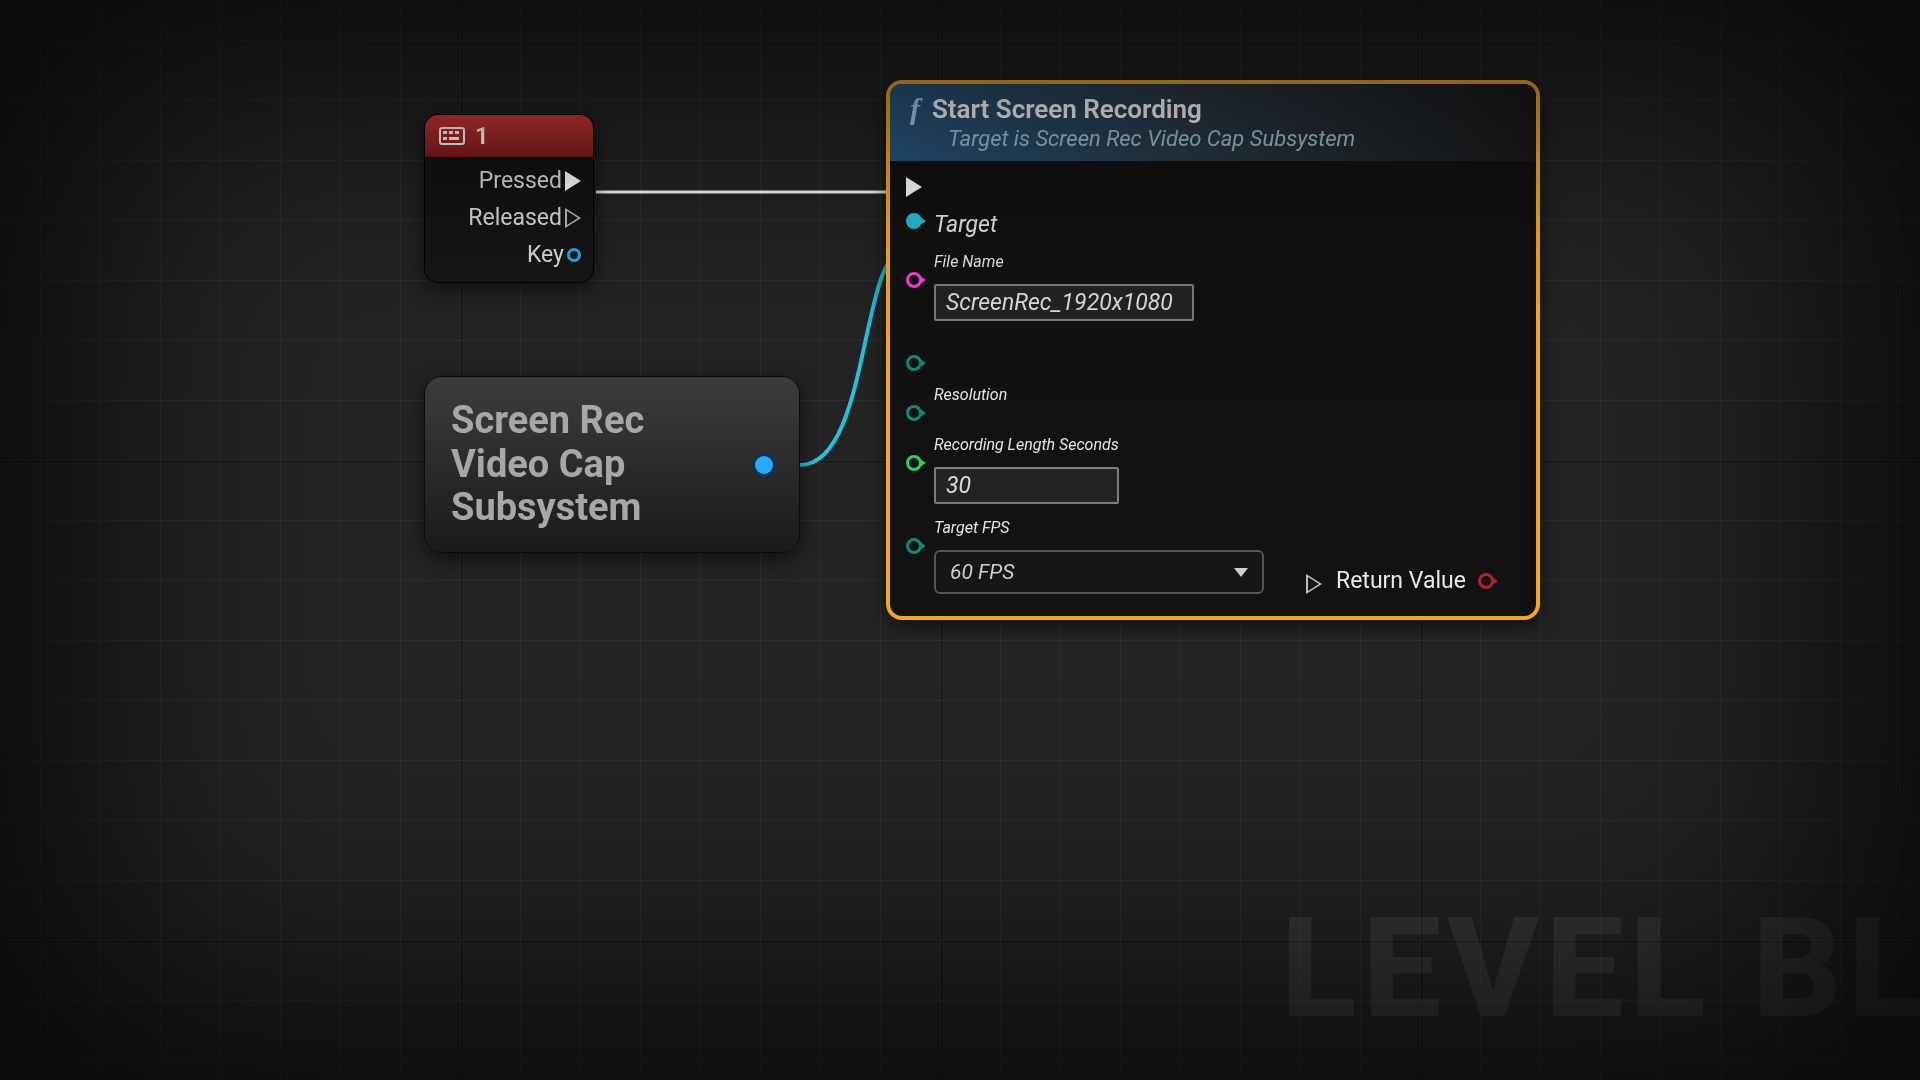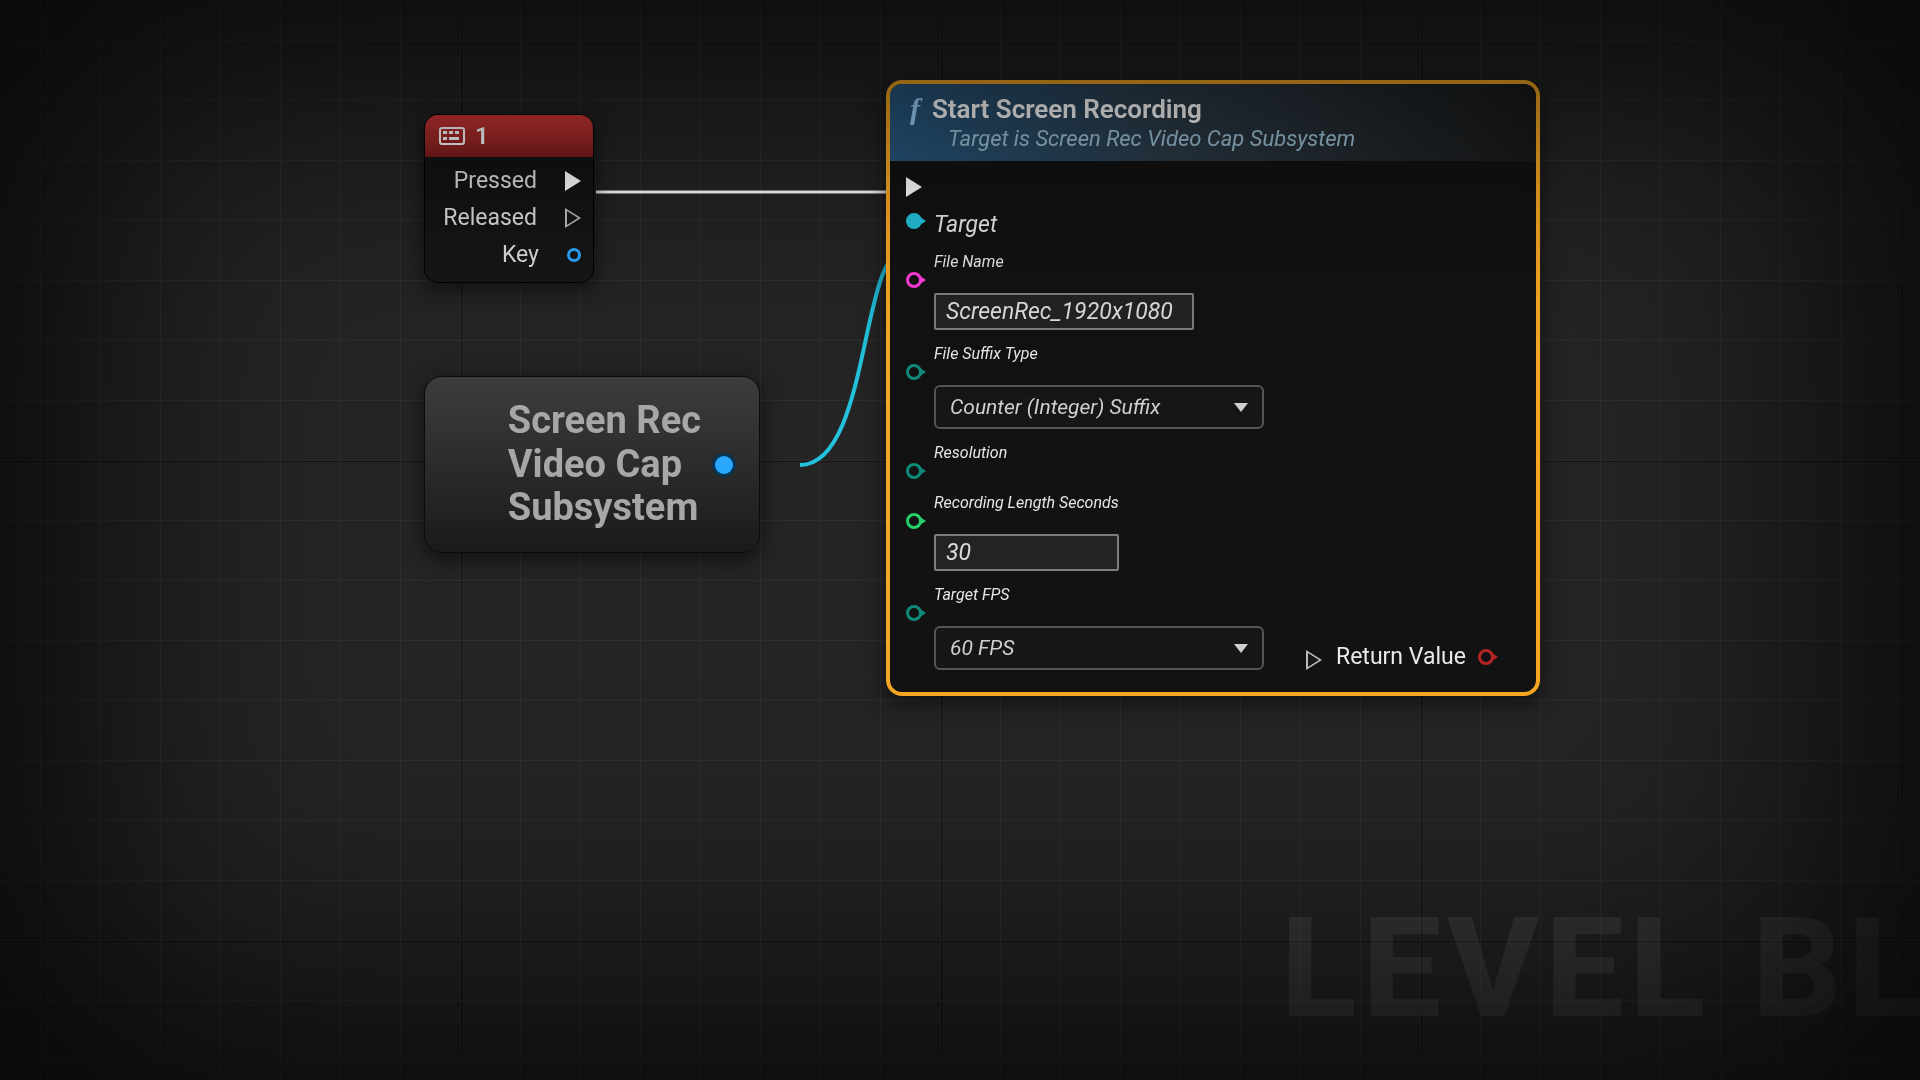--- a/index.html
+++ b/index.html
@@ -66,21 +66,21 @@
     content: ""; position: absolute; inset: 2px;
     background:
       linear-gradient(#fff,#fff) 0 0/4px 3px no-repeat,
       linear-gradient(#fff,#fff) 6px 0/4px 3px no-repeat,
       linear-gradient(#fff,#fff) 12px 0/4px 3px no-repeat,
       linear-gradient(#fff,#fff) 0 6px/4px 3px no-repeat,
       linear-gradient(#fff,#fff) 6px 6px/10px 3px no-repeat;
   }
   .input-row {
     display: flex; align-items: center; justify-content: flex-end;
-    gap: 28px; padding: 10px 12px 0 12px;
+    gap: 3px; padding: 10px 12px 0 12px;
     font-size: 23px; color: #ddd;
   }
   .exec-pin {
     width: 0; height: 0;
     border-left: 16px solid #fff;
     border-top: 10px solid transparent;
     border-bottom: 10px solid transparent;
   }
   .exec-pin.hollow {
     border-left-color: transparent;
@@ -102,26 +102,26 @@
   }
   .data-pin {
     width: 14px; height: 14px; border-radius: 50%;
     border: 3px solid #2aa8ff;
     background: transparent;
   }
 
   
   .subsystem-node {
     left: 424px; top: 376px;
-    width: 336px;
+    width: 376px;
     background: linear-gradient(180deg, #3d3d3d 0%, #1a1a1a 100%);
     border: 1px solid #0b0b0b;
     border-radius: 18px;
     padding: 22px 26px;
-    display: flex; align-items: center; justify-content: flex-end;
+    display: flex; align-items: center; justify-content: space-between;
   }
   .subsystem-node .label {
     color: #a7a7a7; font-size: 38px; font-weight: 700; line-height: 1.15;
   }
   .subsystem-node .out-pin {
     width: 18px; height: 18px; border-radius: 50%;
     background: #2aa8ff;
     box-shadow: 0 0 0 3px #093452;
     margin-left: 14px;
   }
@@ -182,21 +182,21 @@
     border-top:4px solid transparent;
     border-bottom:4px solid transparent;
   }
   .pin.cyan.nub  { color:#23c1db; }
   .pin.pink.nub  { color:#ff3bdc; }
   .pin.green.nub { color:#25d06a; }
   .pin.teal.nub  { color:#0e8a7a; }
   .pin.red.nub   { color:#b42424; }
 
   .param-block { display: flex; gap: 12px; align-items: flex-start; font-style: italic; }
-  .param-block .stack { display: flex; flex-direction: column; gap: 22px; }
+  .param-block .stack { display: flex; flex-direction: column; gap: 13px; }
   .param-block .pin { margin-top: 20px; }
   .param-block.single-line .pin { margin-top: 2px; }
 
   .text-input {
     background: #232323;
     border: 2px solid #7d7d7d;
     border-radius: 2px;
     color: #dcdcdc;
     font-size: 23px;
     padding: 3px 10px;
@@ -296,27 +296,20 @@
       <div class="param-block">
         <span class="pin pink nub"></span>
         <div class="stack">
           <span class="lbl">File Name</span>
           <span class="text-input wide">ScreenRec_1920x1080</span>
         </div>
       </div>
 
       <div class="param-block">
         <span class="pin teal nub"></span>
-        <div class="stack">
-          <span class="lbl">File Suffix Type</span>
-          <div class="select">
-            <span>Counter (Integer) Suffix</span>
-            <span class="chev"></span>
-          </div>
-        </div>
       </div>
 
       <div class="param-block">
         <span class="pin teal nub"></span>
         <div class="stack">
           <span class="lbl">Resolution</span>
         </div>
       </div>
 
       <div class="param-block">

